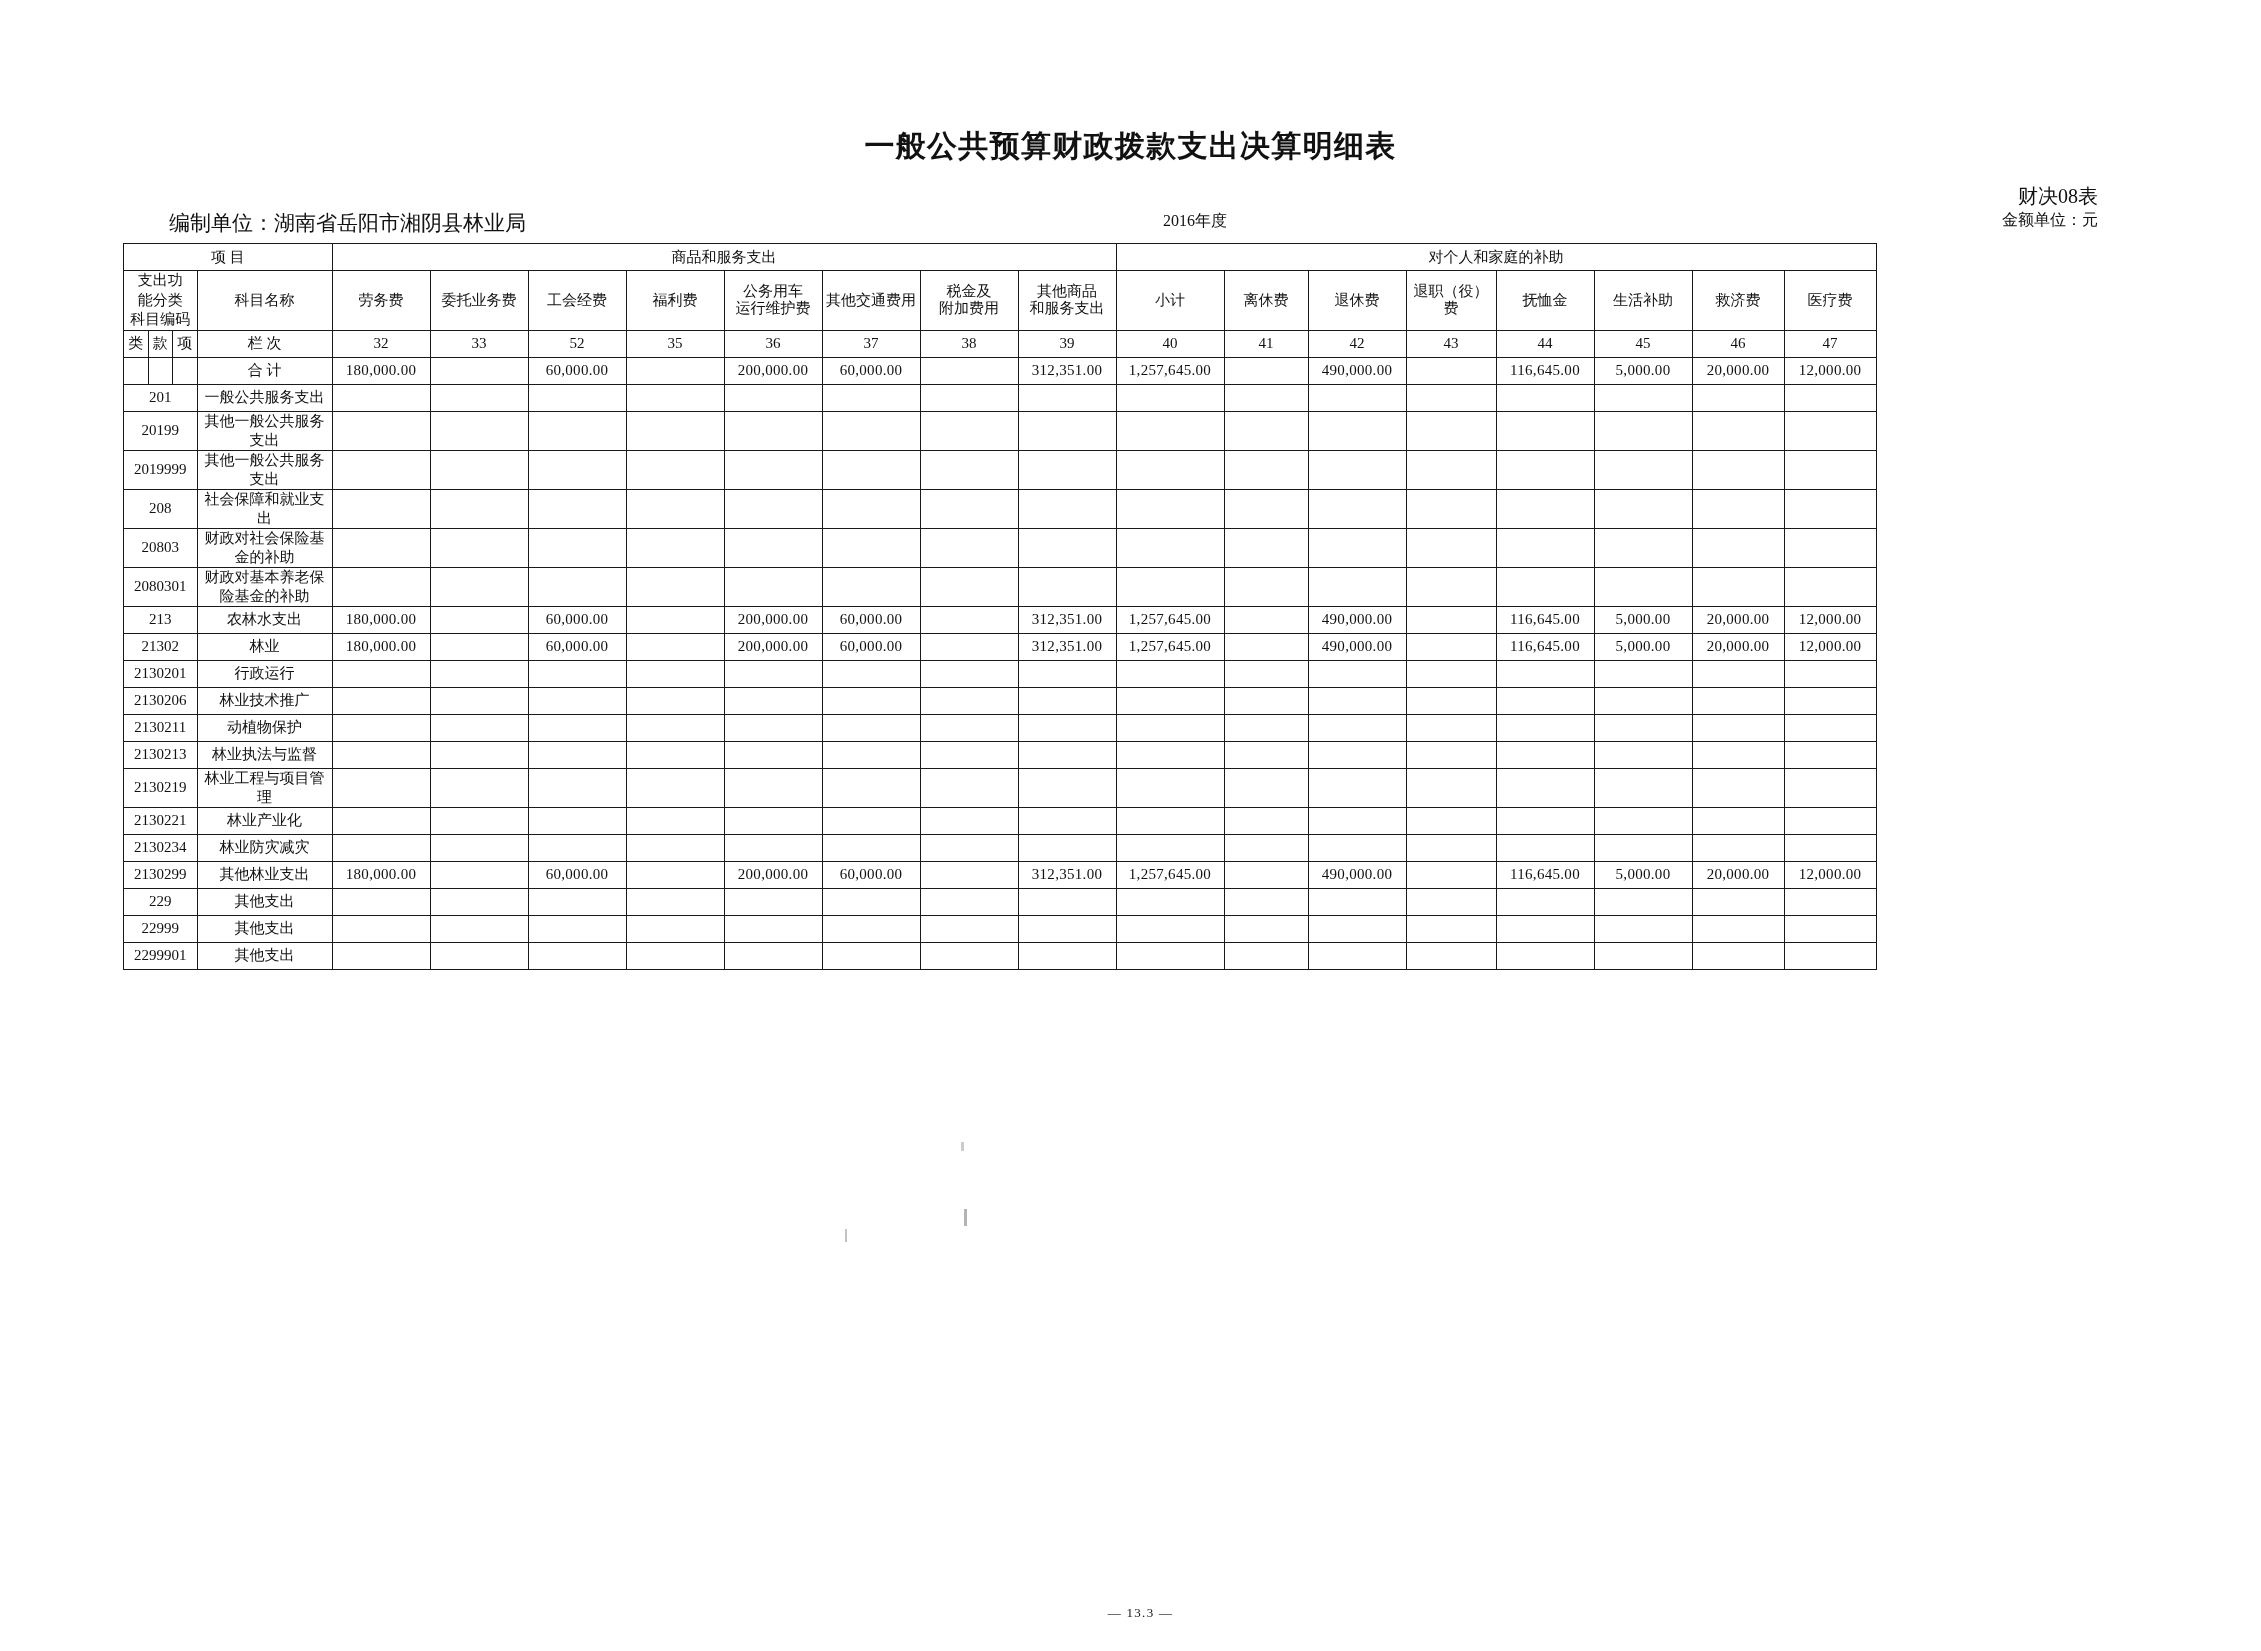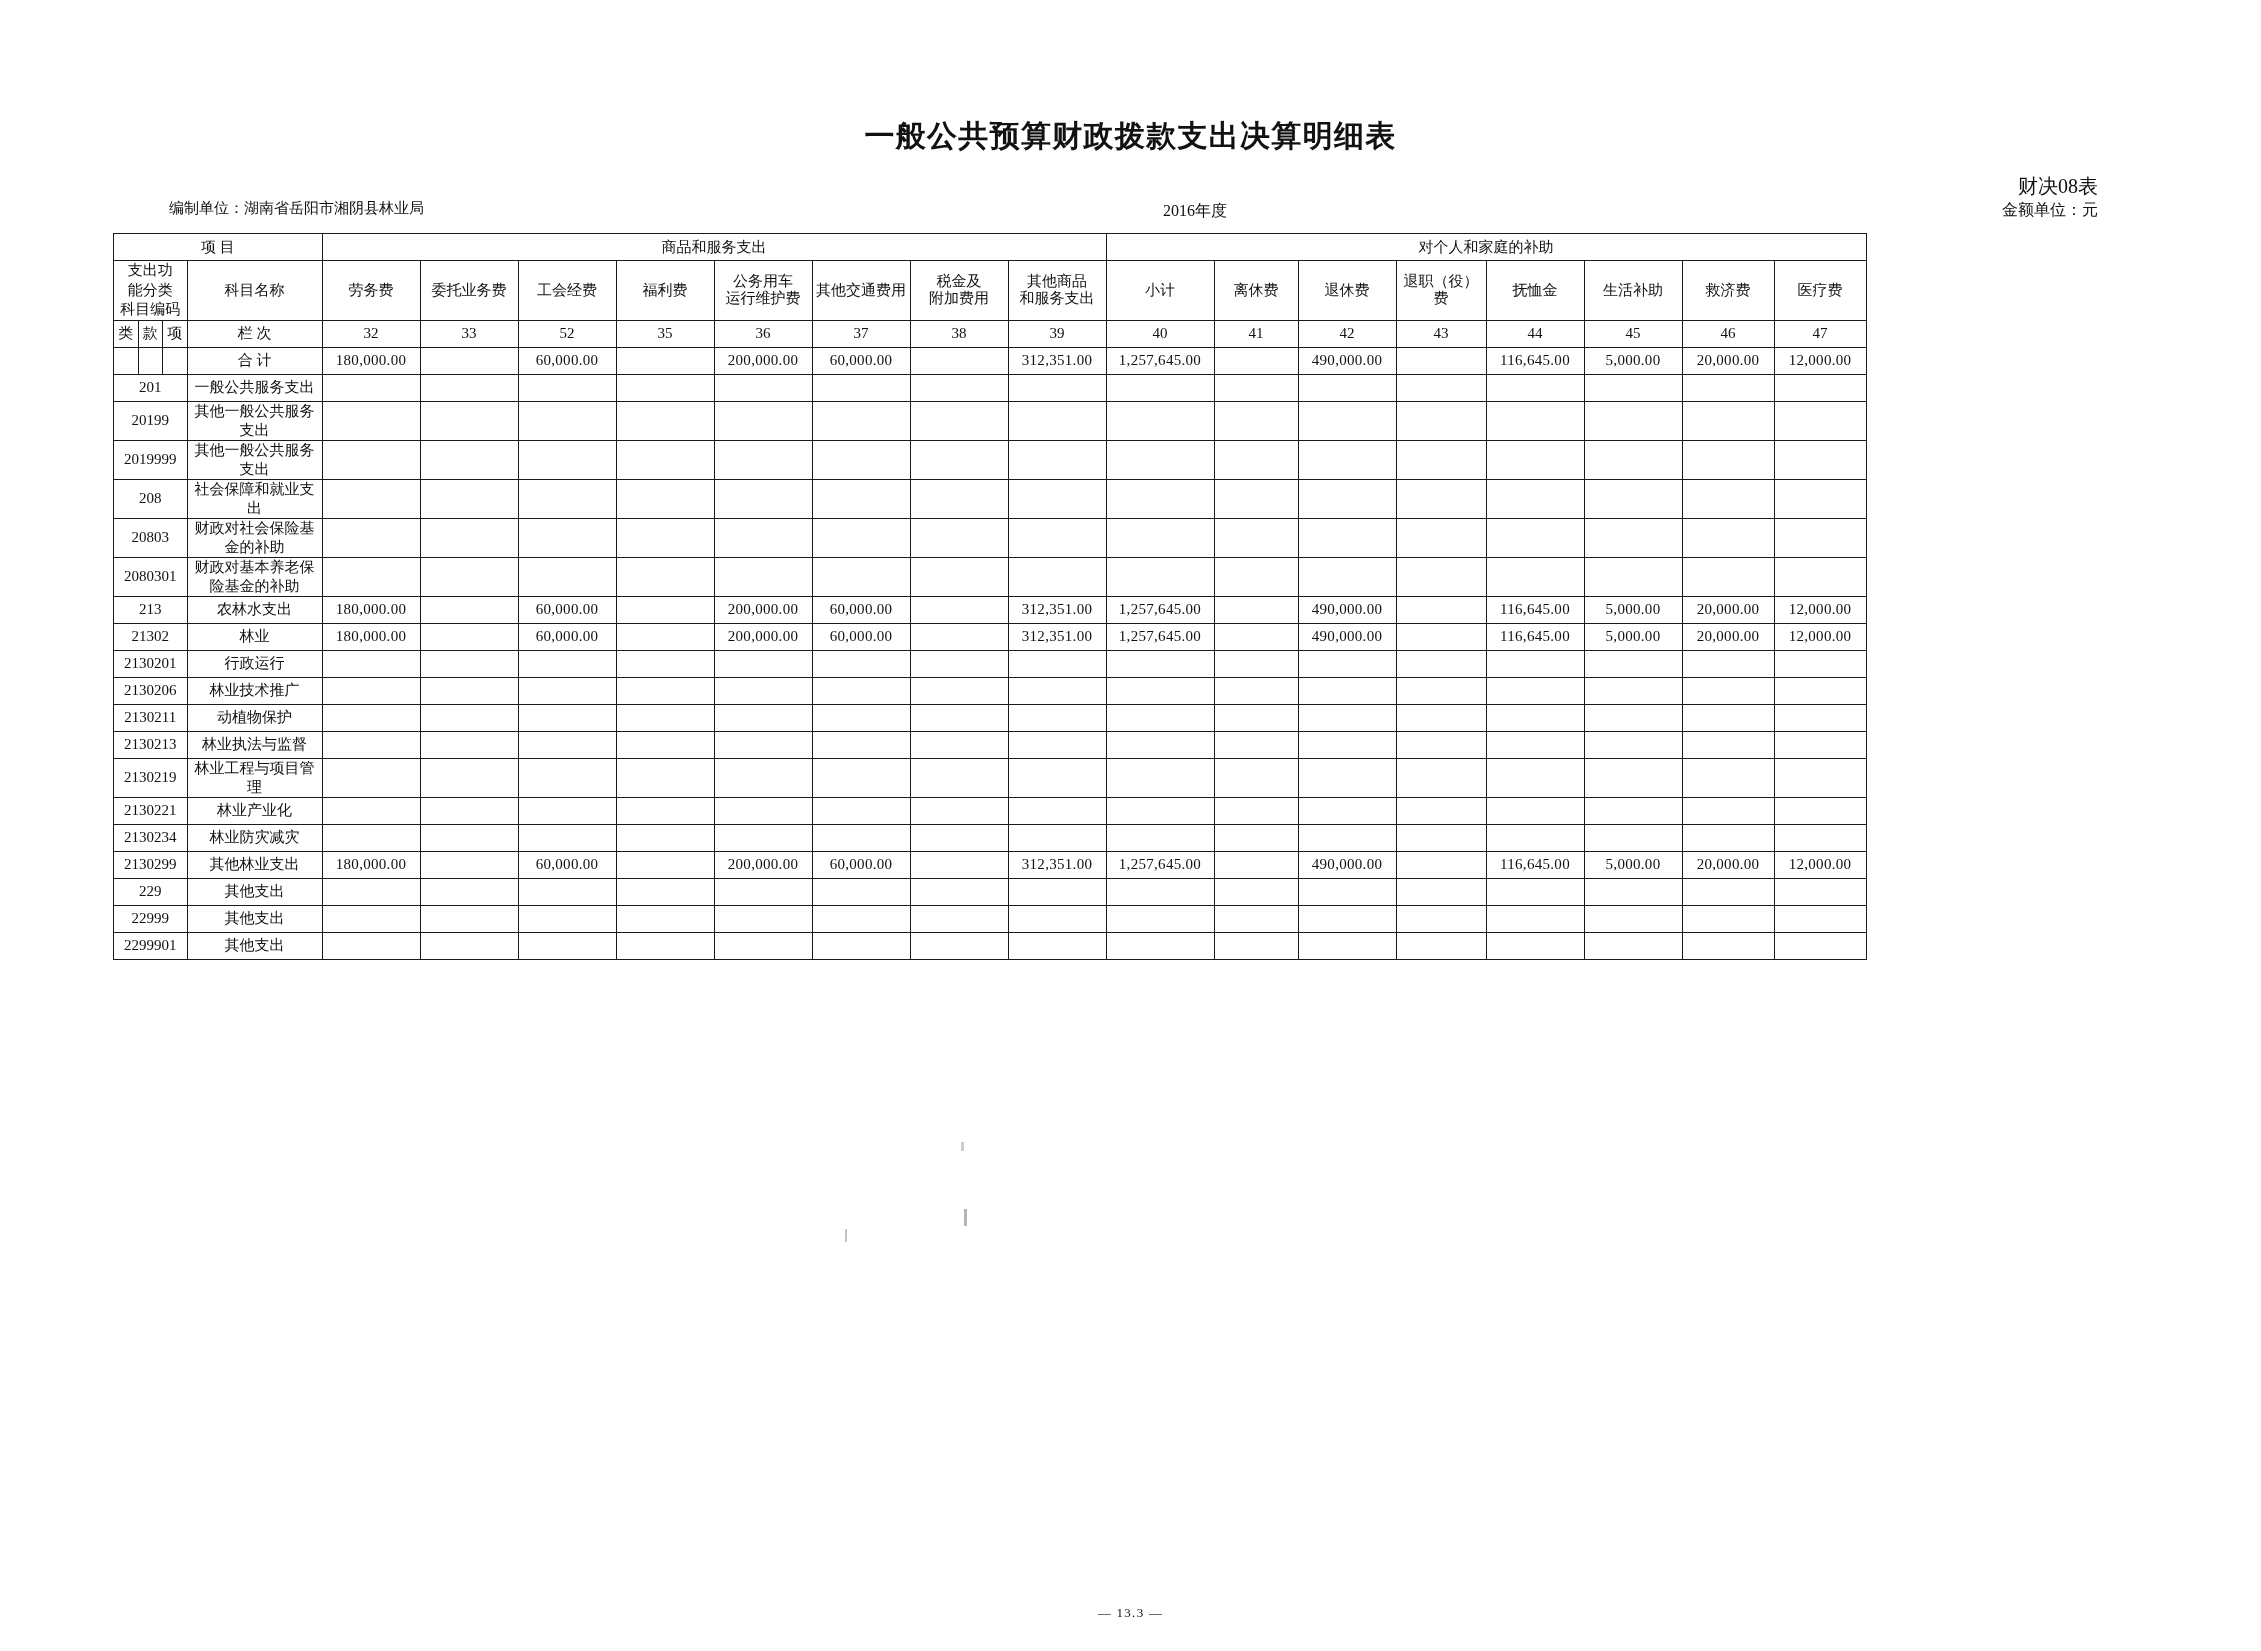--- a/index.html
+++ b/index.html
@@ -12,42 +12,42 @@
     height: 1651px;
     font-family: "Liberation Serif", "DejaVu Serif", serif;
     color: #111;
     position: relative;
   }
   .page {
     position: relative;
     width: 2261px;
     height: 1651px;
     box-sizing: border-box;
-    padding: 0;
+    padding: 10px;
   }
   .doc-title {
     text-align: center;
     font-size: 30px;
     font-weight: bold;
     letter-spacing: 1.3px;
     padding-top: 116px;
     font-family: "Liberation Sans", "DejaVu Sans", sans-serif;
   }
   .meta-row {
     position: relative;
     margin: 0 auto;
     width: 2051px;
     height: 49px;
     margin-top: 24.5px;
   }
   .meta-left {
     position: absolute;
     left: 64px;
     top: 17px;
-    font-size: 15px;
+    font-size: 21px;
     white-space: nowrap;
   }
   .meta-center {
     position: absolute;
     left: 1058px;
     top: 19.3px;
     font-size: 16px;
   }
   .meta-right-top {
     position: absolute;

